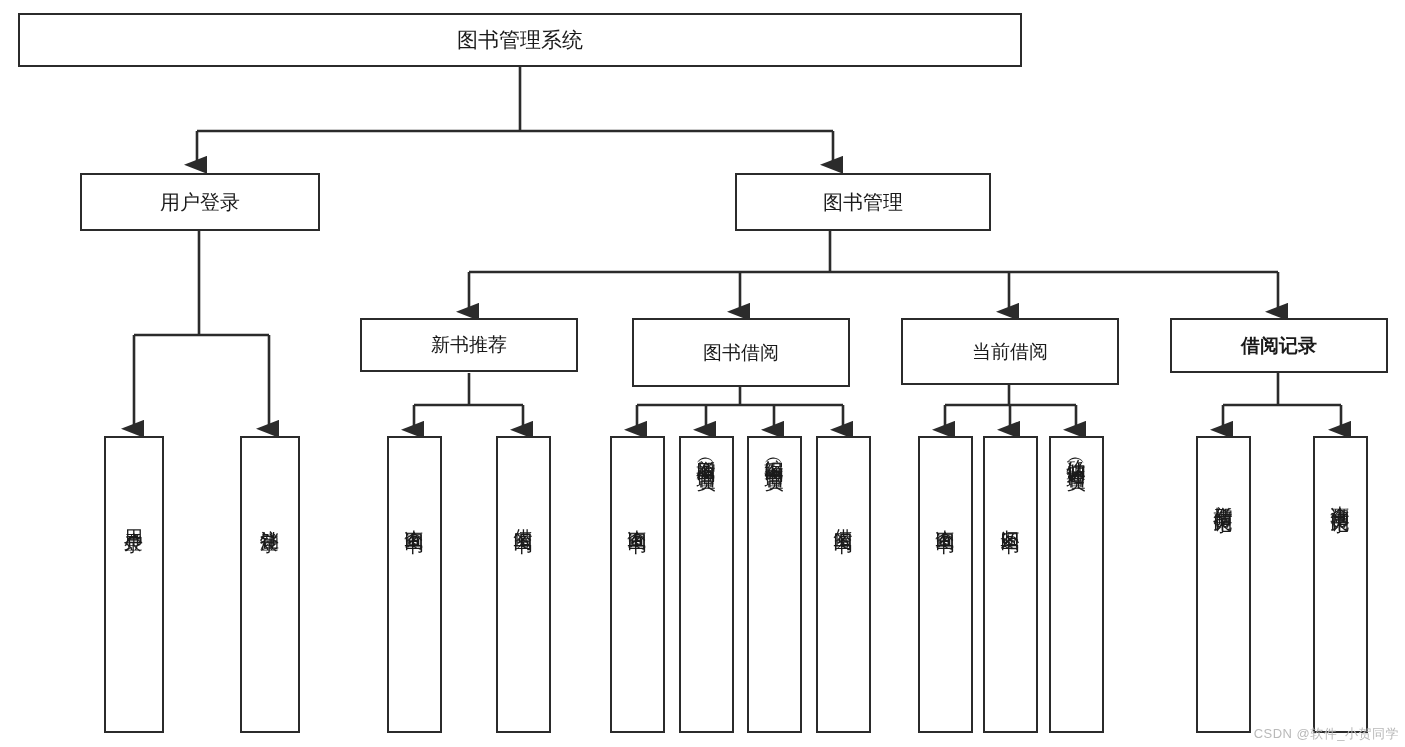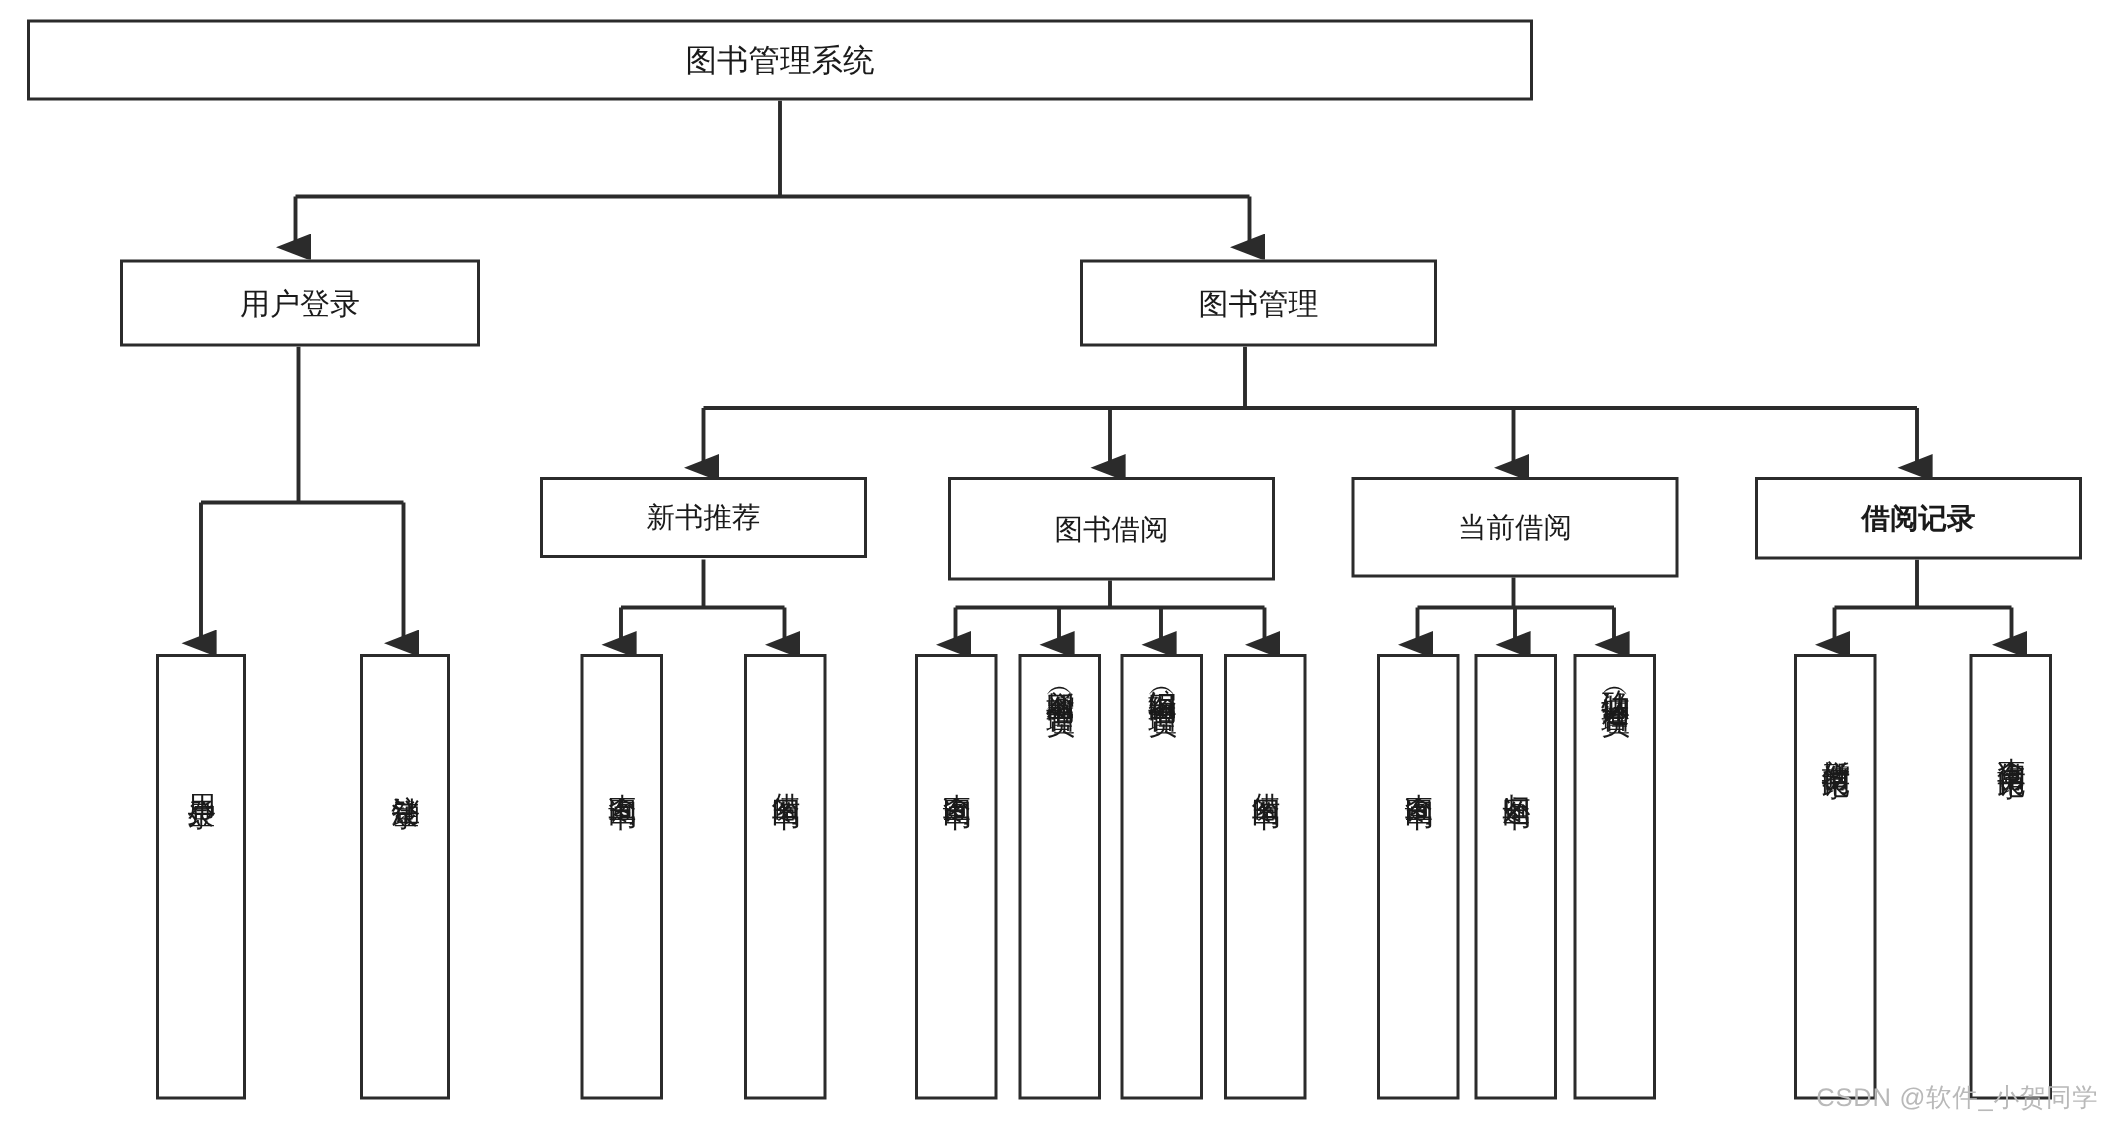--- a/index.html
+++ b/index.html
@@ -51,21 +51,21 @@
     white-space: nowrap;
     display: block;
   }
   .leaf-short .vtext { margin-top: 72px; }
   .leaf-mid   .vtext { margin-top: 48px; }
   .leaf-tall  .vtext { margin-top: 2px; }
   .watermark {
     position: absolute;
     right: 6px;
     bottom: 4px;
-    font-size: 17px;
+    font-size: 13px;
     color: #b9b9b9;
     letter-spacing: 0.5px;
     z-index: 3;
     white-space: nowrap;
   }
 </style>
 </head>
 <body>
 
 <div id="canvas">
@@ -120,21 +120,21 @@
     </g>
   </svg>
 
   <div class="node root" style="left:18px; top:13px; width:1004px; height:54px;">
     <span>图书管理系统</span>
   </div>
 
   <div class="node level2" style="left:80px; top:173px; width:240px; height:58px;">
     <span>用户登录</span>
   </div>
-  <div class="node level2" style="left:720px; top:173px; width:238px; height:58px;">
+  <div class="node level2" style="left:735px; top:173px; width:256px; height:58px;">
     <span>图书管理</span>
   </div>
 
   <div class="node level3" style="left:360px; top:318px; width:218px; height:54px;">
     <span>新书推荐</span>
   </div>
   <div class="node level3" style="left:632px; top:318px; width:218px; height:69px;">
     <span>图书借阅</span>
   </div>
   <div class="node level3" style="left:901px; top:318px; width:218px; height:67px;">

